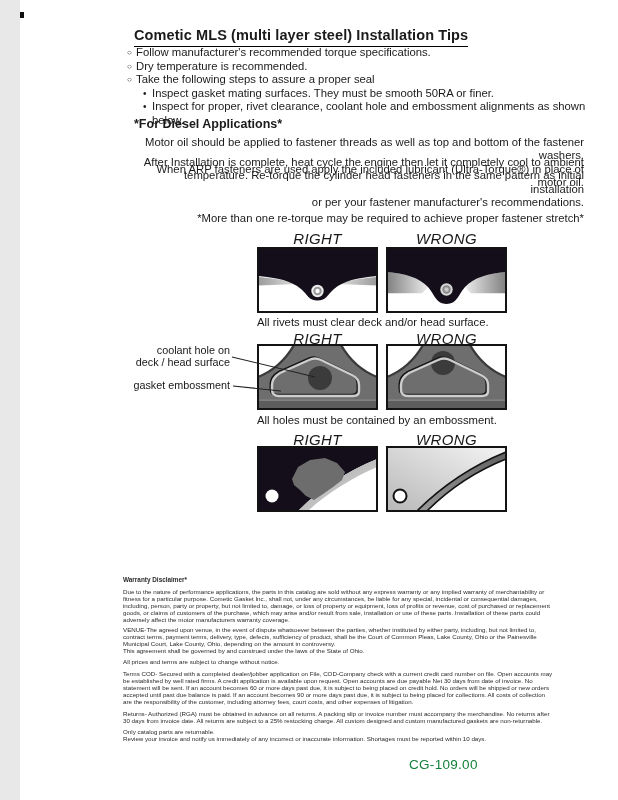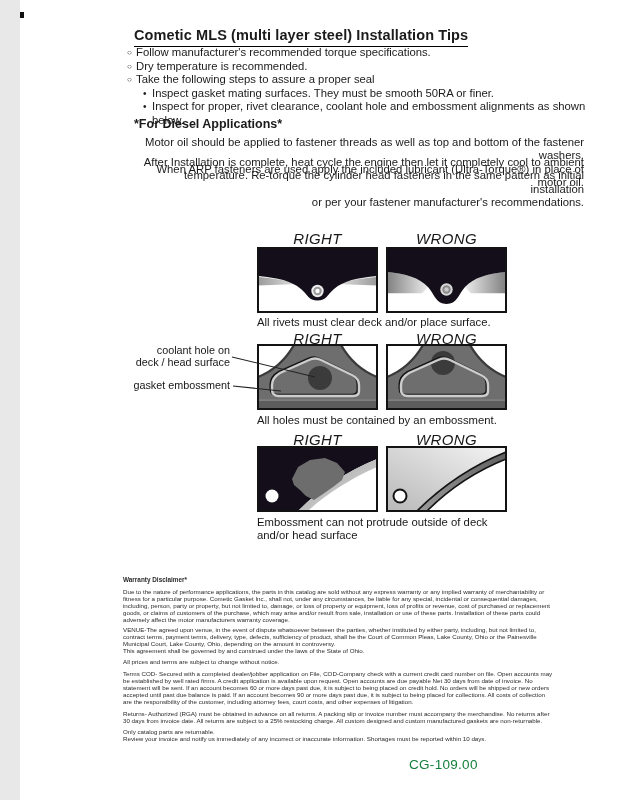--- a/index.html
+++ b/index.html
@@ -63,20 +63,21 @@
       <span>Inspect for proper, rivet clearance, coolant hole and embossment alignments as shown below.</span>
     </div>
   </div>
 
   <div class="abs h2">*For Diesel Applications*</div>
   <div class="abs para p1 pre">Motor oil should be applied to fastener threads as well as top and bottom of the fastener washers.
 When ARP fasteners are used apply the included lubricant (Ultra-Torque®) in place of motor oil.</div>
   <div class="abs para p2 pre">After Installation is complete, heat cycle the engine then let it completely cool to ambient
 temperature. Re-torque the cylinder head fasteners in the same pattern as initial installation
 or per your fastener manufacturer's recommendations.</div>
+  <div class="abs para p3">*More than one re-torque may be required to achieve proper fastener stretch*</div>
 
   <div class="abs dg-header" style="left:237px;top:230px;">RIGHT</div>
   <div class="abs dg-header" style="left:366px;top:230px;">WRONG</div>
 
   <svg class="abs" style="left:237px;top:247px;" width="121" height="66" viewBox="0 0 121 66">
     <defs>
       <linearGradient id="g1" x1="0" y1="0" x2="1" y2="0">
         <stop offset="0" stop-color="#9a9a9a"></stop>
           <stop offset="1" stop-color="#e4e4e4"></stop>
       </linearGradient>
@@ -110,21 +111,21 @@
     <path d="M1,25 C20,27 33,30.5 42,40 L36,46.5 L1,46.5 Z" fill="url(#g2)"></path>
     <path d="M120,25 C101,27 88,30.5 79,40 L85,46.5 L120,46.5 Z" fill="url(#g2b)"></path>
     <rect x="1" y="46.5" width="119" height="18.5" fill="#ffffff"></rect>
     <path d="M1,1 H120 V25 C101,27 88,30.5 79,40 C72,48 71,57 60.5,57 C50,57 49,48 42,40 C33,30.5 20,27 1,25 Z" fill="#130e19"></path>
     <circle cx="60.5" cy="42.5" r="6.2" fill="#d8d8d8"></circle>
     <circle cx="60.5" cy="42.5" r="4.2" fill="#8a8a8a"></circle>
     <circle cx="60.5" cy="42.5" r="2.2" fill="#c9c9c9"></circle>
     <rect x="1" y="1" width="119" height="64" fill="none" stroke="#131313" stroke-width="2"></rect>
   </svg>
 
-  <div class="abs dg-caption" style="left:237px;top:316px;">All rivets must clear deck and/or place surface.</div>
+  <div class="abs dg-caption" style="left:237px;top:316px;">All rivets must clear deck and/or head surface.</div>
 
   <div class="abs dg-header" style="left:237px;top:330px;">RIGHT</div>
   <div class="abs dg-header" style="left:366px;top:330px;">WRONG</div>
 
   <div class="abs dg-label pre" style="top:344px;">coolant hole on
 deck / head surface</div>
   <div class="abs dg-label" style="top:379px;">gasket embossment</div>
 
   <svg class="abs" style="left:237px;top:344px;" width="121" height="66" viewBox="0 0 121 66">
     <rect width="121" height="66" fill="#6e6e6e"></rect>
@@ -192,22 +193,20 @@
     </defs>
     <rect width="121" height="66" fill="#ffffff"></rect>
     <path d="M1,1 H120 V13 C90,25 63,43 41,65 L1,65 Z" fill="url(#g4)"></path>
     <path d="M31,65 C55,41 83,21 120,6 L120,13 C90,25 63,43 41,65 Z" fill="url(#g5)"></path>
     <path d="M41,65 C63,43 90,25 120,13" fill="none" stroke="#131313" stroke-width="1.7"></path>
     <path d="M31,65 C55,41 83,21 120,6" fill="none" stroke="#131313" stroke-width="1.7"></path>
     <circle cx="14" cy="50" r="6.5" fill="#ffffff" stroke="#131313" stroke-width="2"></circle>
     <rect x="1" y="1" width="119" height="64" fill="none" stroke="#131313" stroke-width="2"></rect>
   </svg>
 
-  <div class="abs dg-caption pre" style="left:237px;top:516px;width:280px;">Embossment can not protrude outside of deck
-and/or head surface</div>
 
   <div class="abs legal legal-h" style="top:576px;">Warranty Disclaimer*</div>
   <div class="abs legal pre" style="top:588px;">Due to the nature of performance applications, the parts in this catalog are sold without any express warranty or any implied warranty of merchantability or
 fitness for a particular purpose.  Cometic Gasket Inc., shall not, under any circumstances, be liable for any special, incidental or consequential damages,
 including, person, party or property, but not limited to, damage, or loss of property or equipment, loss of profits or revenue, cost of purchased or replacement
 goods, or claims of customers of the purchase, which may arise and/or result from sale, installation or use of these parts.  Installation of these parts could
 adversely affect the motor manufacturers warranty coverage.</div>
   <div class="abs legal pre" style="top:626px;">VENUE-The agreed upon venue, in the event of dispute whatsoever between the parties, whether instituted by either party, including, but not limited to,
 contract terms, payment terms, delivery, type, defects, sufficiency of product, shall be the Court of Common Pleas, Lake County, Ohio or the Painesville
 Municipal Court, Lake County, Ohio, depending on the amount in controversy.

